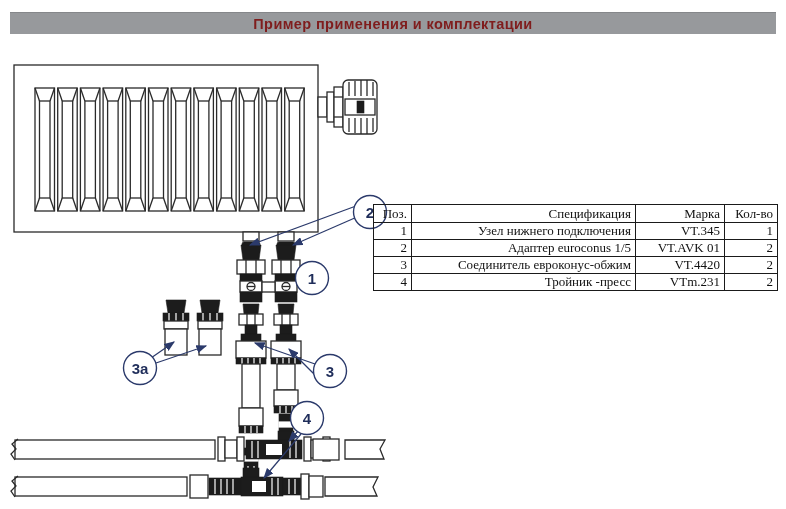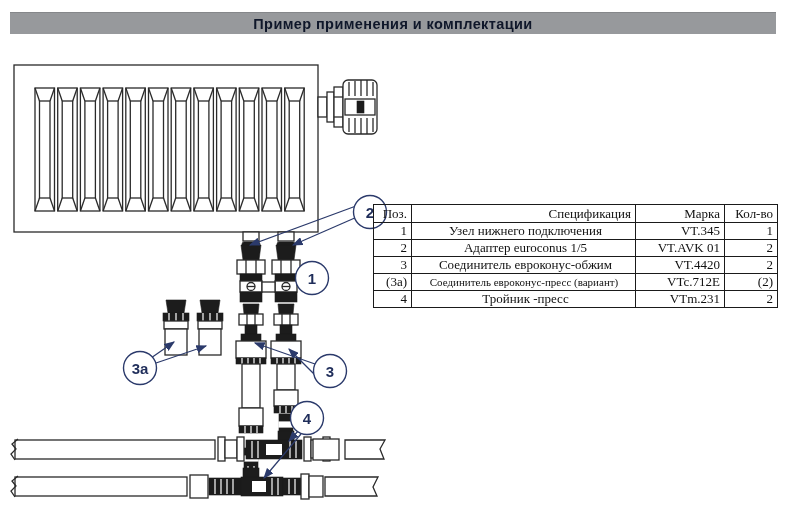--- a/index.html
+++ b/index.html
@@ -1,21 +1,21 @@
 <!DOCTYPE html>
 <html><head>
 <meta charset="utf-8">
 <style>
   html,body{margin:0;padding:0;background:#fff;}
   #canvas{position:relative;width:786px;height:509px;background:#fff;overflow:hidden;
           font-family:"Liberation Sans",sans-serif;}
   
   .titlebar{position:absolute;left:10px;top:12px;width:766px;height:21px;background:#97999c;
             border-top:1px solid #85878a;display:flex;align-items:center;justify-content:center;}
-  .titlebar span{color:#0f172a;font-weight:bold;font-size:14.5px;letter-spacing:.4px;}
+  .titlebar span{color:#7f1d1d;font-weight:bold;font-size:14.5px;letter-spacing:.4px;}
   
   .watermark{position:absolute;left:95px;top:222px;font-family:"DejaVu Sans",sans-serif;
              font-size:46px;font-weight:bold;color:#b9c6d6;opacity:.45;letter-spacing:6px;
              white-space:nowrap;z-index:1;}
   
   svg.drawing{position:absolute;left:0;top:0;z-index:2;}
   .ln{stroke:#2a2a2a;stroke-width:1.3;fill:none;}
   .body{fill:#fff;stroke:#2a2a2a;stroke-width:1.3;}
   .dark{fill:#1c1c1c;stroke:#1c1c1c;stroke-width:.6;}
   .rib{stroke:#fff;stroke-width:1.2;}
@@ -24,21 +24,21 @@
   .callout-num{fill:#1f2d5a;font:bold 15px "Liberation Sans",sans-serif;text-anchor:middle;}
   
   .spec{position:absolute;left:373px;top:204px;width:404px;z-index:3;}
   .spec-title{text-align:center;font-family:"Liberation Serif",serif;font-size:20px;
               font-weight:600;letter-spacing:1px;color:#111;margin:0 0 7px 0;}
   table.spec-table{border-collapse:collapse;width:404px;table-layout:fixed;
                    font-family:"Liberation Serif",serif;font-size:13px;color:#111;background:transparent;}
   table.spec-table th,table.spec-table td{border:1px solid #1a1a1a;padding:0 4px;height:16px;
                    text-align:right;overflow:hidden;white-space:nowrap;background:transparent;}
   table.spec-table th{font-weight:normal;height:17px;}
-  table.spec-table td.name{text-align:center;padding-left:8px;}
+  table.spec-table td.name{text-align:right;padding-left:8px;}
   table.spec-table td.small{font-size:11px;padding-left:5px;}
   col.c-pos{width:38px;} col.c-name{width:224px;} col.c-mark{width:89px;} col.c-qty{width:53px;}
 </style>
 </head>
 <body>
 
 <div id="canvas">
 
   <div class="titlebar">
     <span>Пример применения и комплектации</span>
@@ -286,26 +286,20 @@
           <td>VT.AVK 01</td>
           <td>2</td>
         </tr>
         <tr>
           <td>3</td>
           <td class="name">Соединитель евроконус-обжим</td>
           <td>VT.4420</td>
           <td>2</td>
         </tr>
         <tr>
-          <td>(3а)</td>
-          <td class="name small">Соединитель евроконус-пресс (вариант)</td>
-          <td>VTc.712E</td>
-          <td>(2)</td>
-        </tr>
-        <tr>
           <td>4</td>
           <td class="name">Тройник -пресс</td>
           <td>VTm.231</td>
           <td>2</td>
         </tr>
       </tbody>
     </table>
   </div>
 
 </div>

